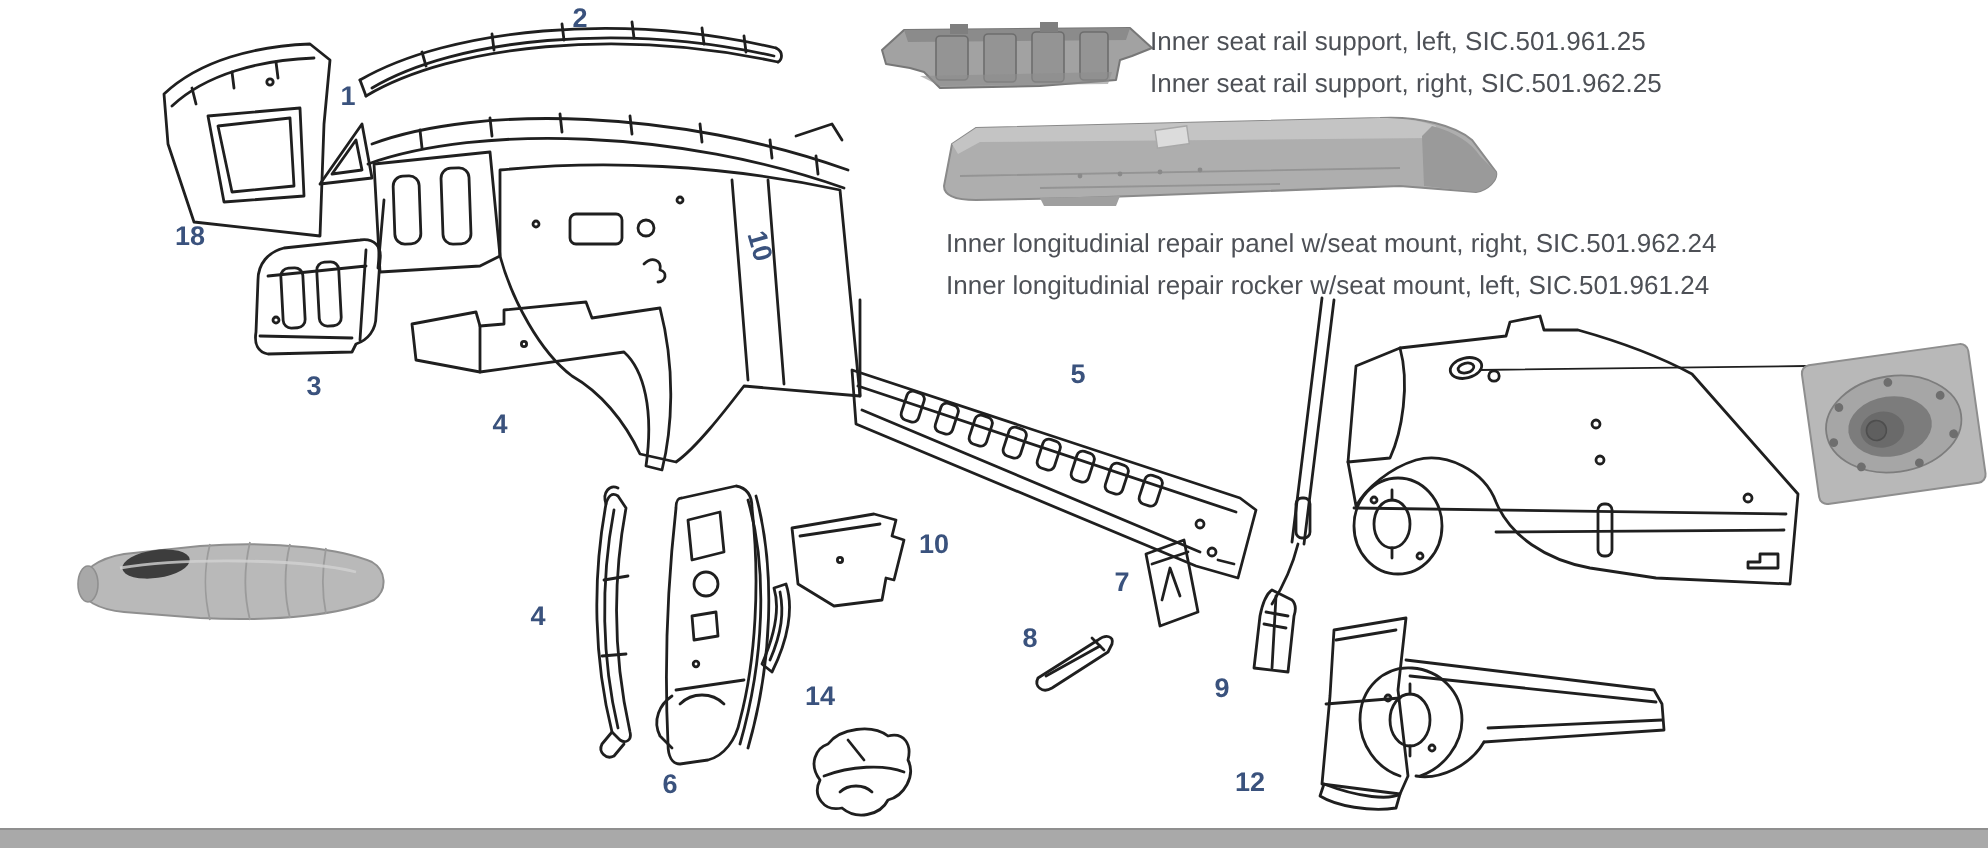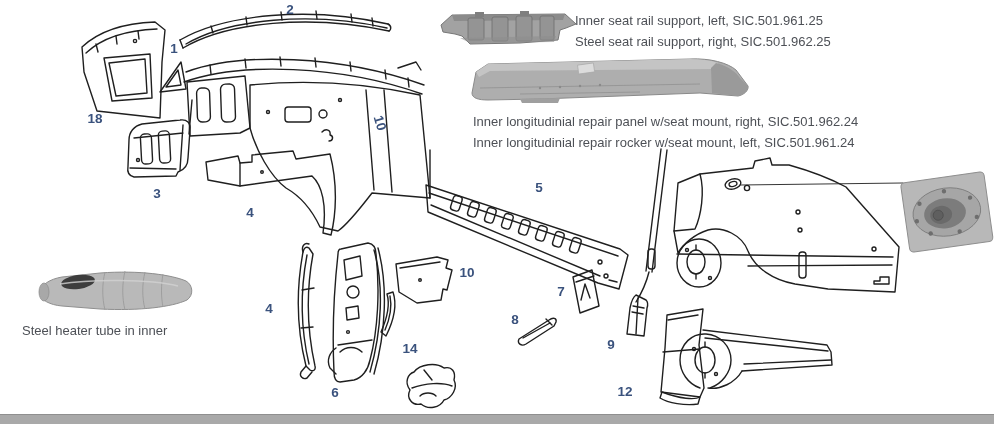--- a/index.html
+++ b/index.html
@@ -257,26 +257,25 @@
   <span class="pnum" style="left:611px;top:344px">9</span>
   <span class="pnum" style="left:467px;top:272px">10</span>
   <span class="pnum rot" style="left:380px;top:123px">10</span>
   <span class="pnum" style="left:625px;top:391px">12</span>
   <span class="pnum" style="left:250px;top:212px">4</span>
   <span class="pnum" style="left:410px;top:348px">14</span>
   <span class="pnum" style="left:95px;top:118px">18</span>
 
   <div class="caption" style="left:575px;top:10px">
     <div>Inner seat rail support, left, SIC.501.961.25</div>
-    <div>Steel seat rail support, right, SIC.501.962.25</div>
+    <div>Inner seat rail support, right, SIC.501.962.25</div>
   </div>
 
   <div class="caption" style="left:473px;top:111px">
     <div>Inner longitudinial repair panel w/seat mount, right, SIC.501.962.24</div>
     <div>Inner longitudinial repair rocker w/seat mount, left, SIC.501.961.24</div>
   </div>
 
   <div class="caption" style="left:22px;top:320px">
-    <div>Steel heater tube in inner</div>
   </div>
 
   <div class="footer-bar"></div>
 </div>
 
 </body></html>

